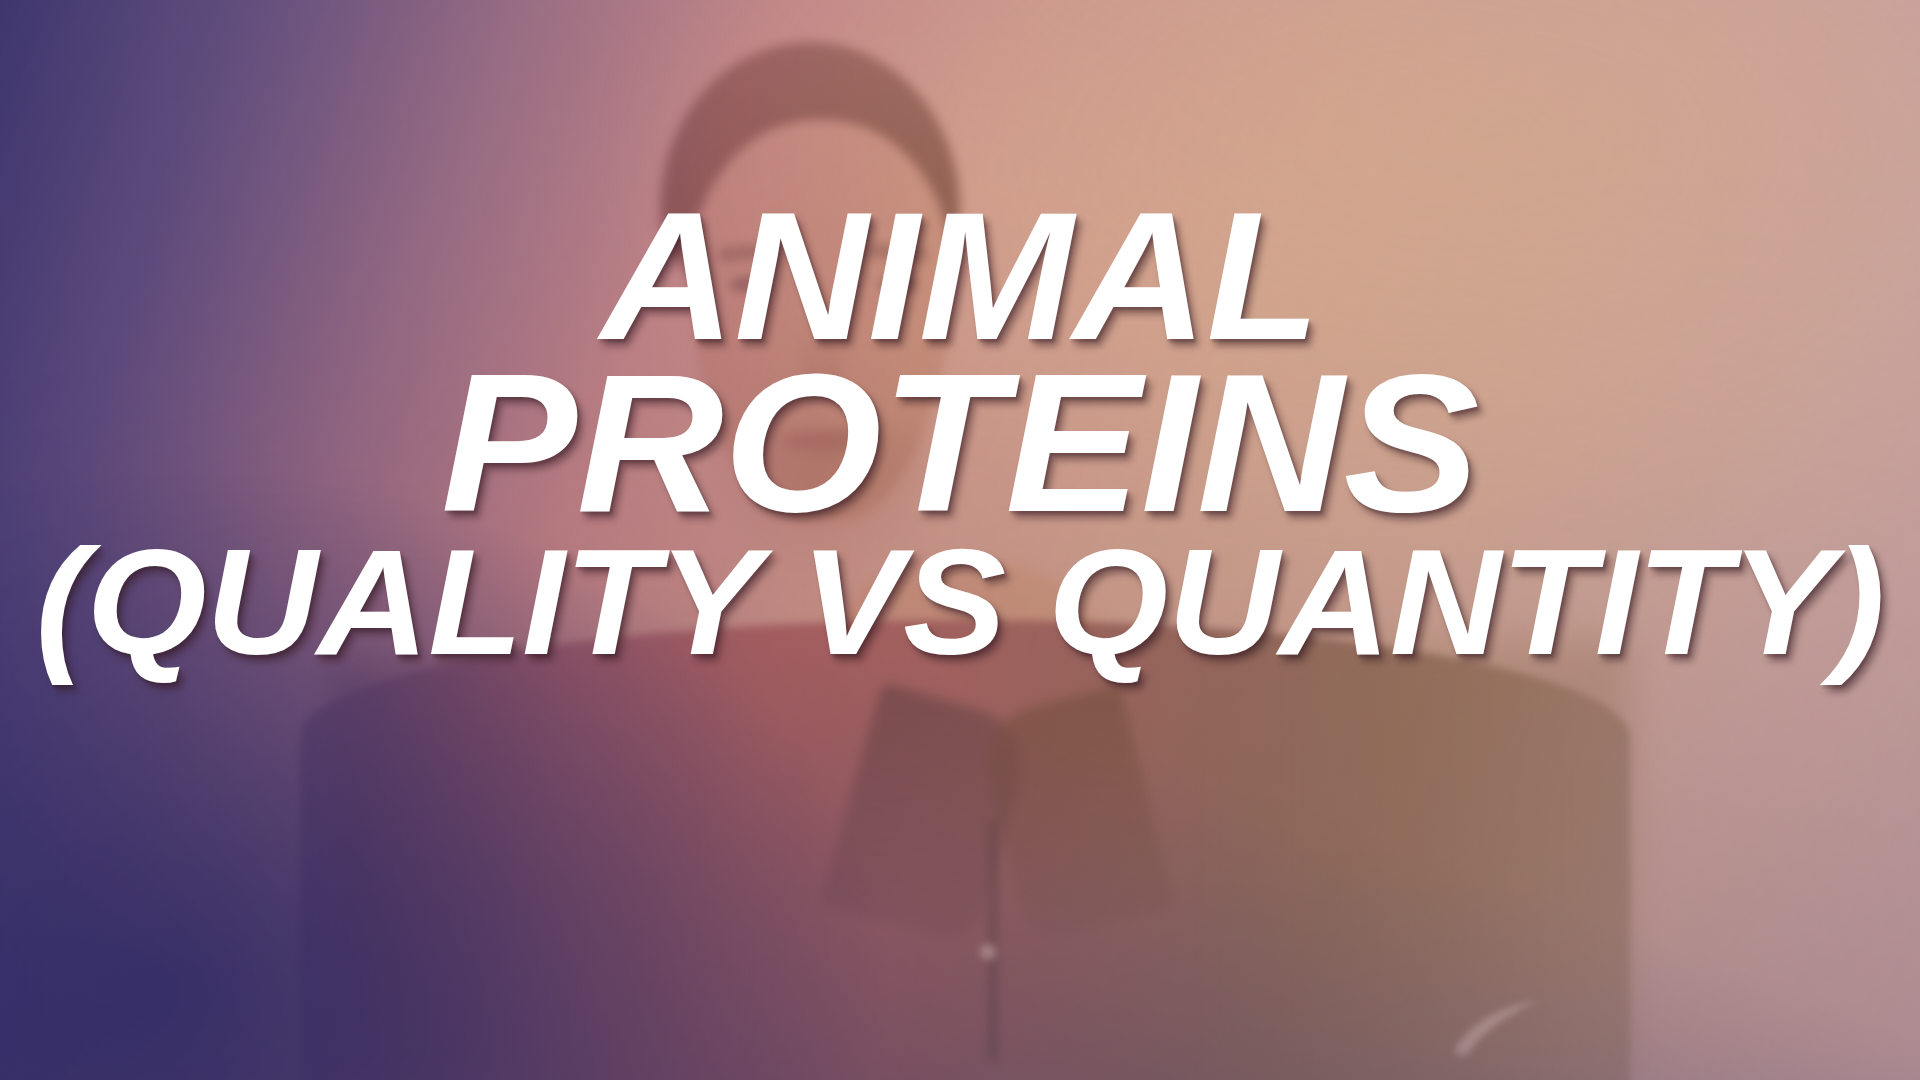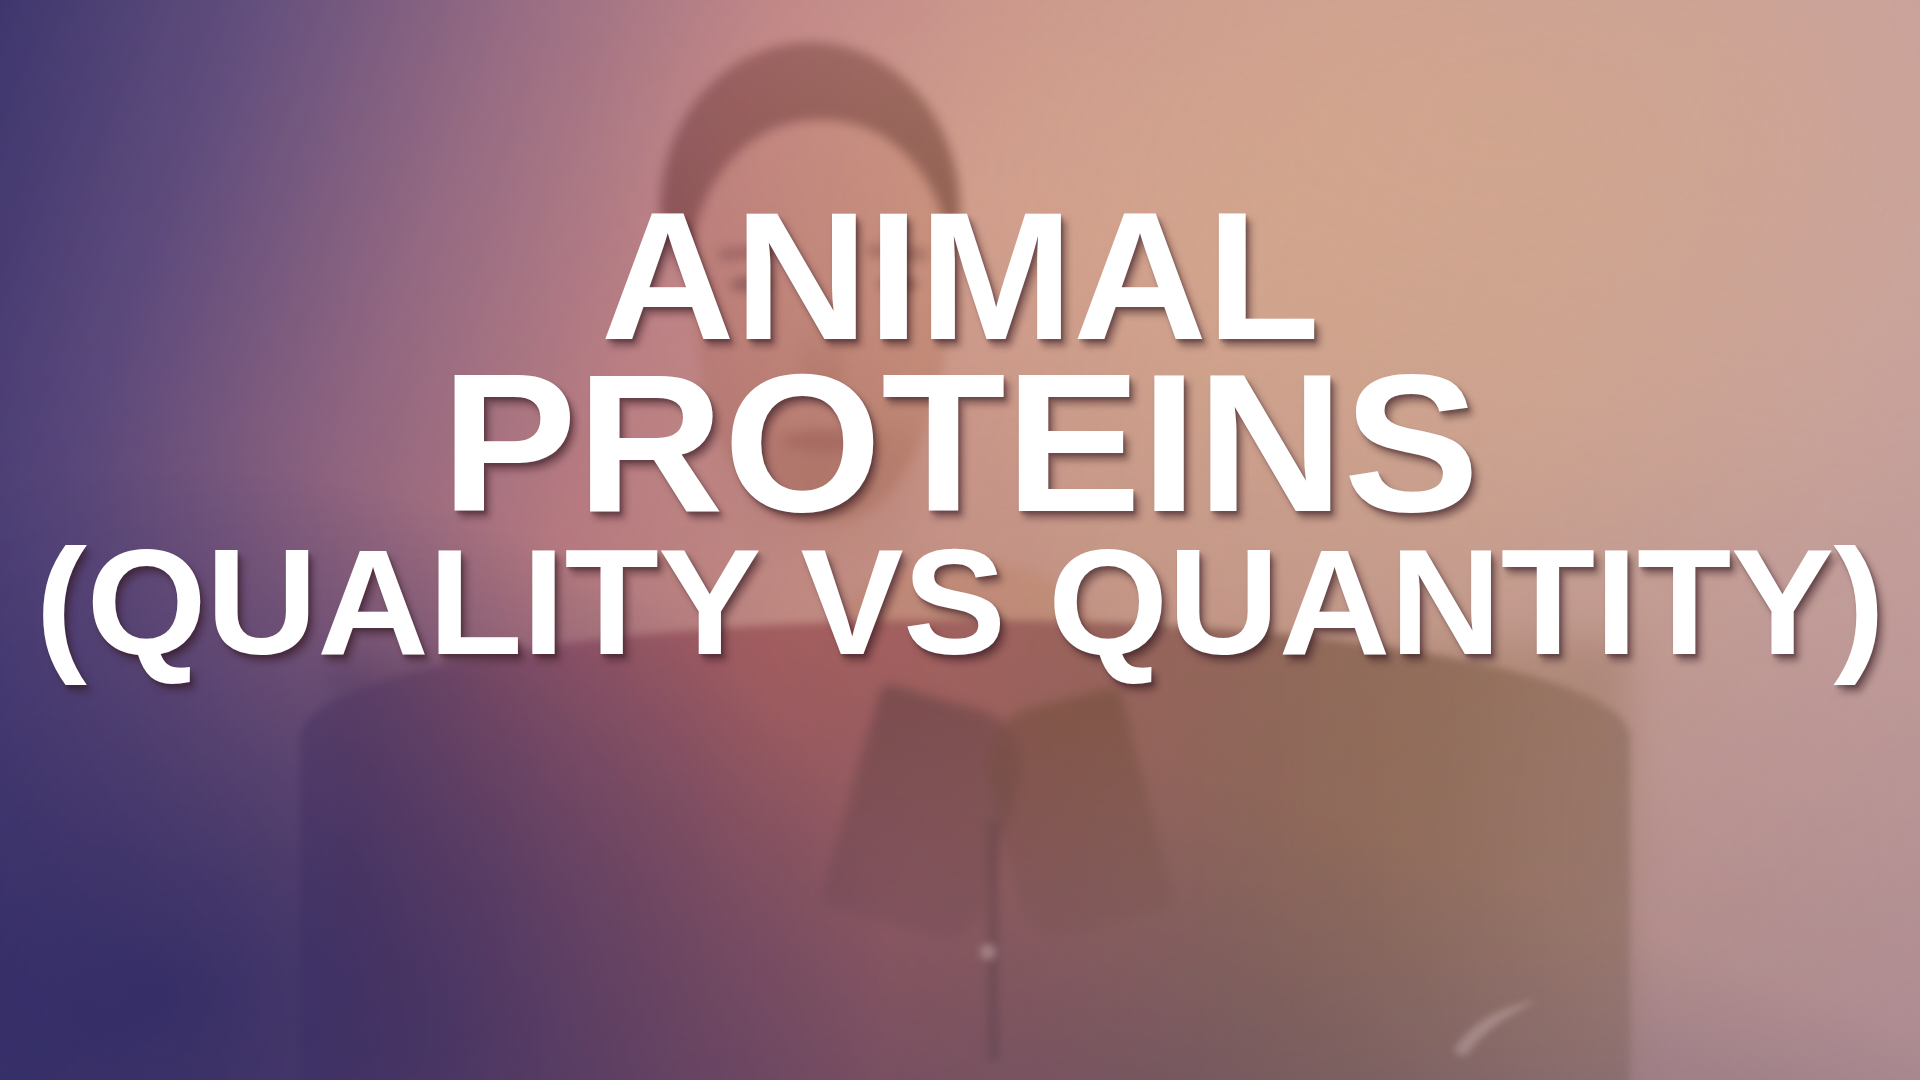--- a/index.html
+++ b/index.html
@@ -270,20 +270,21 @@
   }
 
   
   .title-block {
     position: absolute;
     left: 0;
     right: 0;
     top: 196px;
     text-align: center;
     user-select: none;
+    font-style: italic;
   }
 
   .title-line {
     display: block;
     color: #ffffff;
     font-weight: 700;
     text-transform: uppercase;
     letter-spacing: -0.5px;
     white-space: nowrap;
     text-shadow:

